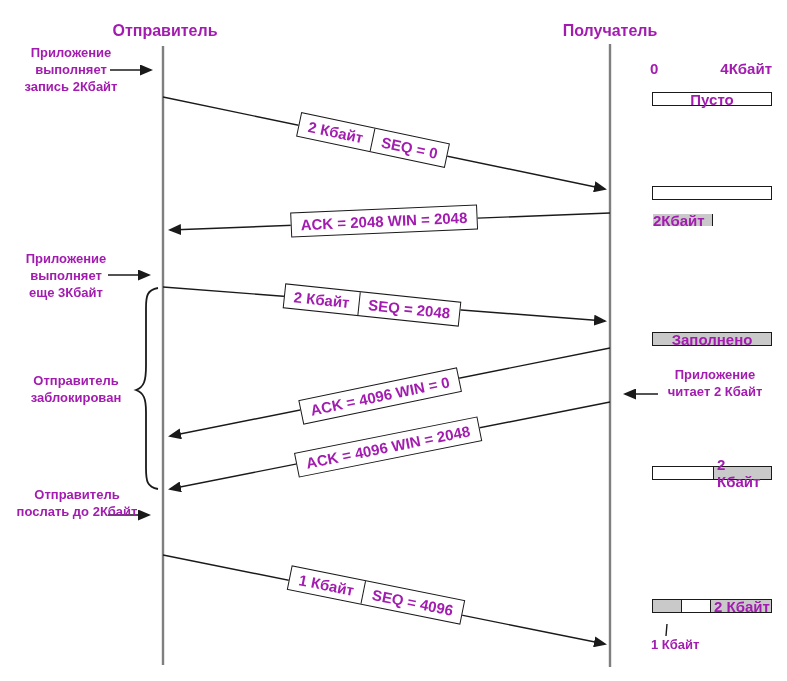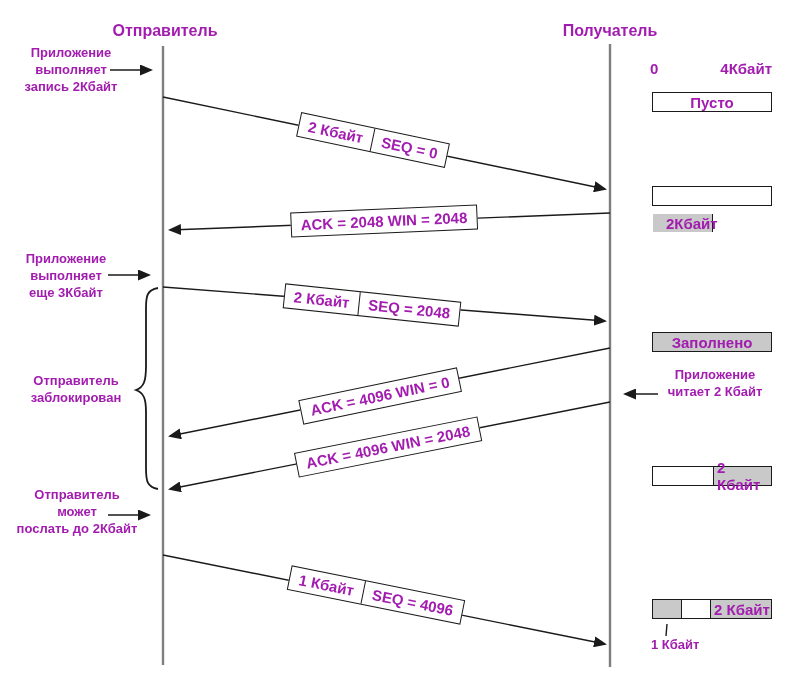--- a/index.html
+++ b/index.html
@@ -16,21 +16,21 @@
   .seg{
     position:absolute;display:flex;background:#ffffff;
     border:1.6px solid #1a1a1a;white-space:nowrap;
     transform-origin:center center;
     font-size:15px;font-weight:bold;
   }
   .seg .cell{padding:3px 9px;}
   .seg .cell + .cell{border-left:1.6px solid #1a1a1a;}
   
   .buf{
-    position:absolute;left:652px;width:120px;height:20px;
+    position:absolute;left:652px;width:120px;height:14px;
     border:1.6px solid #1a1a1a;background:#ffffff;box-sizing:border-box;
     display:flex;font-size:15px;font-weight:bold;
   }
   .buf .part{height:100%;box-sizing:border-box;display:flex;align-items:center;}
   .gray{background:#c9c9c9;}
   .divL{border-left:1.6px solid #1a1a1a;}
   .divR{border-right:1.6px solid #1a1a1a;}
   .fill-center{flex:1;justify-content:center;}
   .scale-row{
     position:absolute;left:650px;top:60px;width:122px;
@@ -87,21 +87,20 @@
     <div>Приложение</div>
     <div>выполняет</div>
     <div>еще 3Кбайт</div>
   </div>
   <div class="t center" style="left:14px;top:372px;width:124px;">
     <div>Отправитель</div>
     <div>заблокирован</div>
   </div>
   <div class="t center" style="left:0px;top:486px;width:154px;">
     <div>Отправитель</div>
-    <div>может</div>
     <div>послать до 2Кбайт</div>
   </div>
 
   <div class="t center" style="left:651px;top:366px;width:128px;">
     <div>Приложение</div>
     <div>читает 2 Кбайт</div>
   </div>
 
   <div class="seg" style="left:373px;top:140px;transform:translate(-50%,-50%) rotate(11.9deg);">
     <span class="cell">2 Кбайт</span>
@@ -123,21 +122,21 @@
   <div class="seg" style="left:376px;top:595px;transform:translate(-50%,-50%) rotate(11.4deg);">
     <span class="cell">1 Кбайт</span>
     <span class="cell">SEQ = 4096</span>
   </div>
 
   <div class="buf" style="top:92px;">
     <span class="part fill-center">Пусто</span>
   </div>
 
   <div class="buf" style="top:186px;">
-    <span class="part gray divR" style="width:60px;padding-left:13px;margin-top:27px;">2Кбайт</span>
+    <span class="part gray divR" style="width:60px;padding-left:0;margin-top:27px;">2Кбайт</span>
     <span class="part fill-center"></span>
   </div>
 
   <div class="buf gray" style="top:332px;">
     <span class="part fill-center">Заполнено</span>
   </div>
 
   <div class="buf" style="top:466px;">
     <span class="part" style="width:60px;"></span>
     <span class="part gray divL" style="flex:1;padding-left:3px;">2 Кбайт</span>

